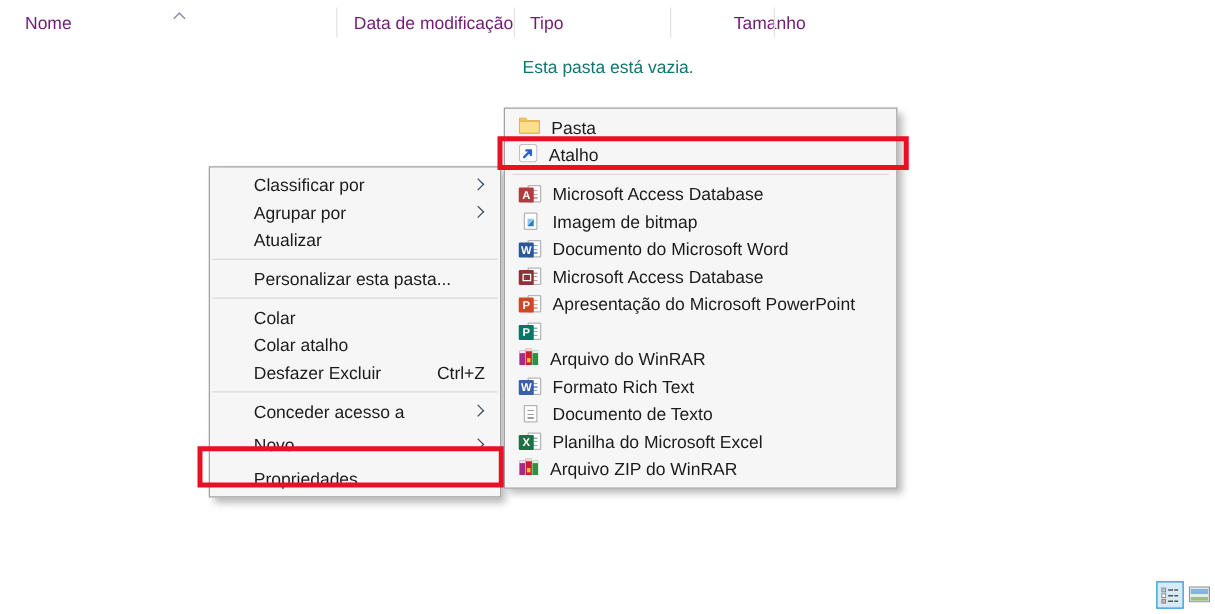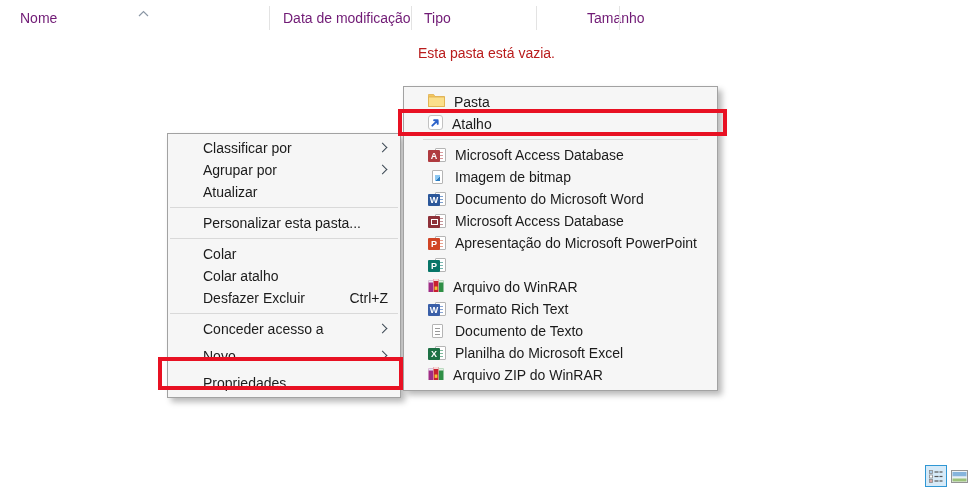--- a/index.html
+++ b/index.html
@@ -6,28 +6,28 @@
   #app{position:relative;width:972px;height:491px;background:#ffffff;
        font-family:"Liberation Sans",sans-serif;overflow:hidden;}
 
   
   .col-header{position:absolute;top:10px;font-size:14px;color:#701a75;white-space:nowrap;cursor:default;}
   #h-nome{left:20px;} #h-data{left:283px;} #h-tipo{left:424px;} #h-tam{left:547px;margin-left:40px;}
   .hsep{position:absolute;top:6px;width:1px;height:24px;background:#e3e3e3;}
   #hsep1{left:269px;} #hsep2{left:411px;} #hsep3{left:536px;} #hsep4{left:619px;}
   #sort-caret{position:absolute;left:138px;top:3px;}
 
-  #empty-msg{position:absolute;left:418px;top:45px;font-size:14px;color:#b91c1c;white-space:nowrap;}
+  #empty-msg{position:absolute;left:418px;top:45px;font-size:14px;color:#0f766e;white-space:nowrap;}
 
   
   .menu{position:absolute;background:#f6f6f6;border:1px solid #a2a2a2;
         box-shadow:4px 4px 6px rgba(0,0,0,.28);font-size:14px;color:#1b1b1b;
         box-sizing:border-box;padding:3px 0;}
   #context-menu{left:167px;top:133px;width:234px;z-index:2;}
-  #new-submenu{left:403px;top:86px;width:315px;z-index:3;padding:4px 17px;}
+  #new-submenu{left:403px;top:86px;width:315px;z-index:3;padding:4px 4px;}
 
   .mi{position:relative;height:22px;line-height:22px;padding:0 10px 0 35px;white-space:nowrap;cursor:default;}
   .mi.novo{margin:5px 0;}
   .chev{position:absolute;right:14px;top:7px;width:6px;height:6px;
         border:solid #3c4854;border-width:1.5px 1.5px 0 0;transform:rotate(45deg);}
   .shortcut{position:absolute;right:12px;top:0;}
   .msep{height:1px;background:#d9d9d9;margin:4px 2px;}
 
   .smi{display:flex;align-items:center;height:22px;padding:0 10px 0 7px;white-space:nowrap;cursor:default;}
   .smi .label{margin-left:9px;line-height:22px;}

